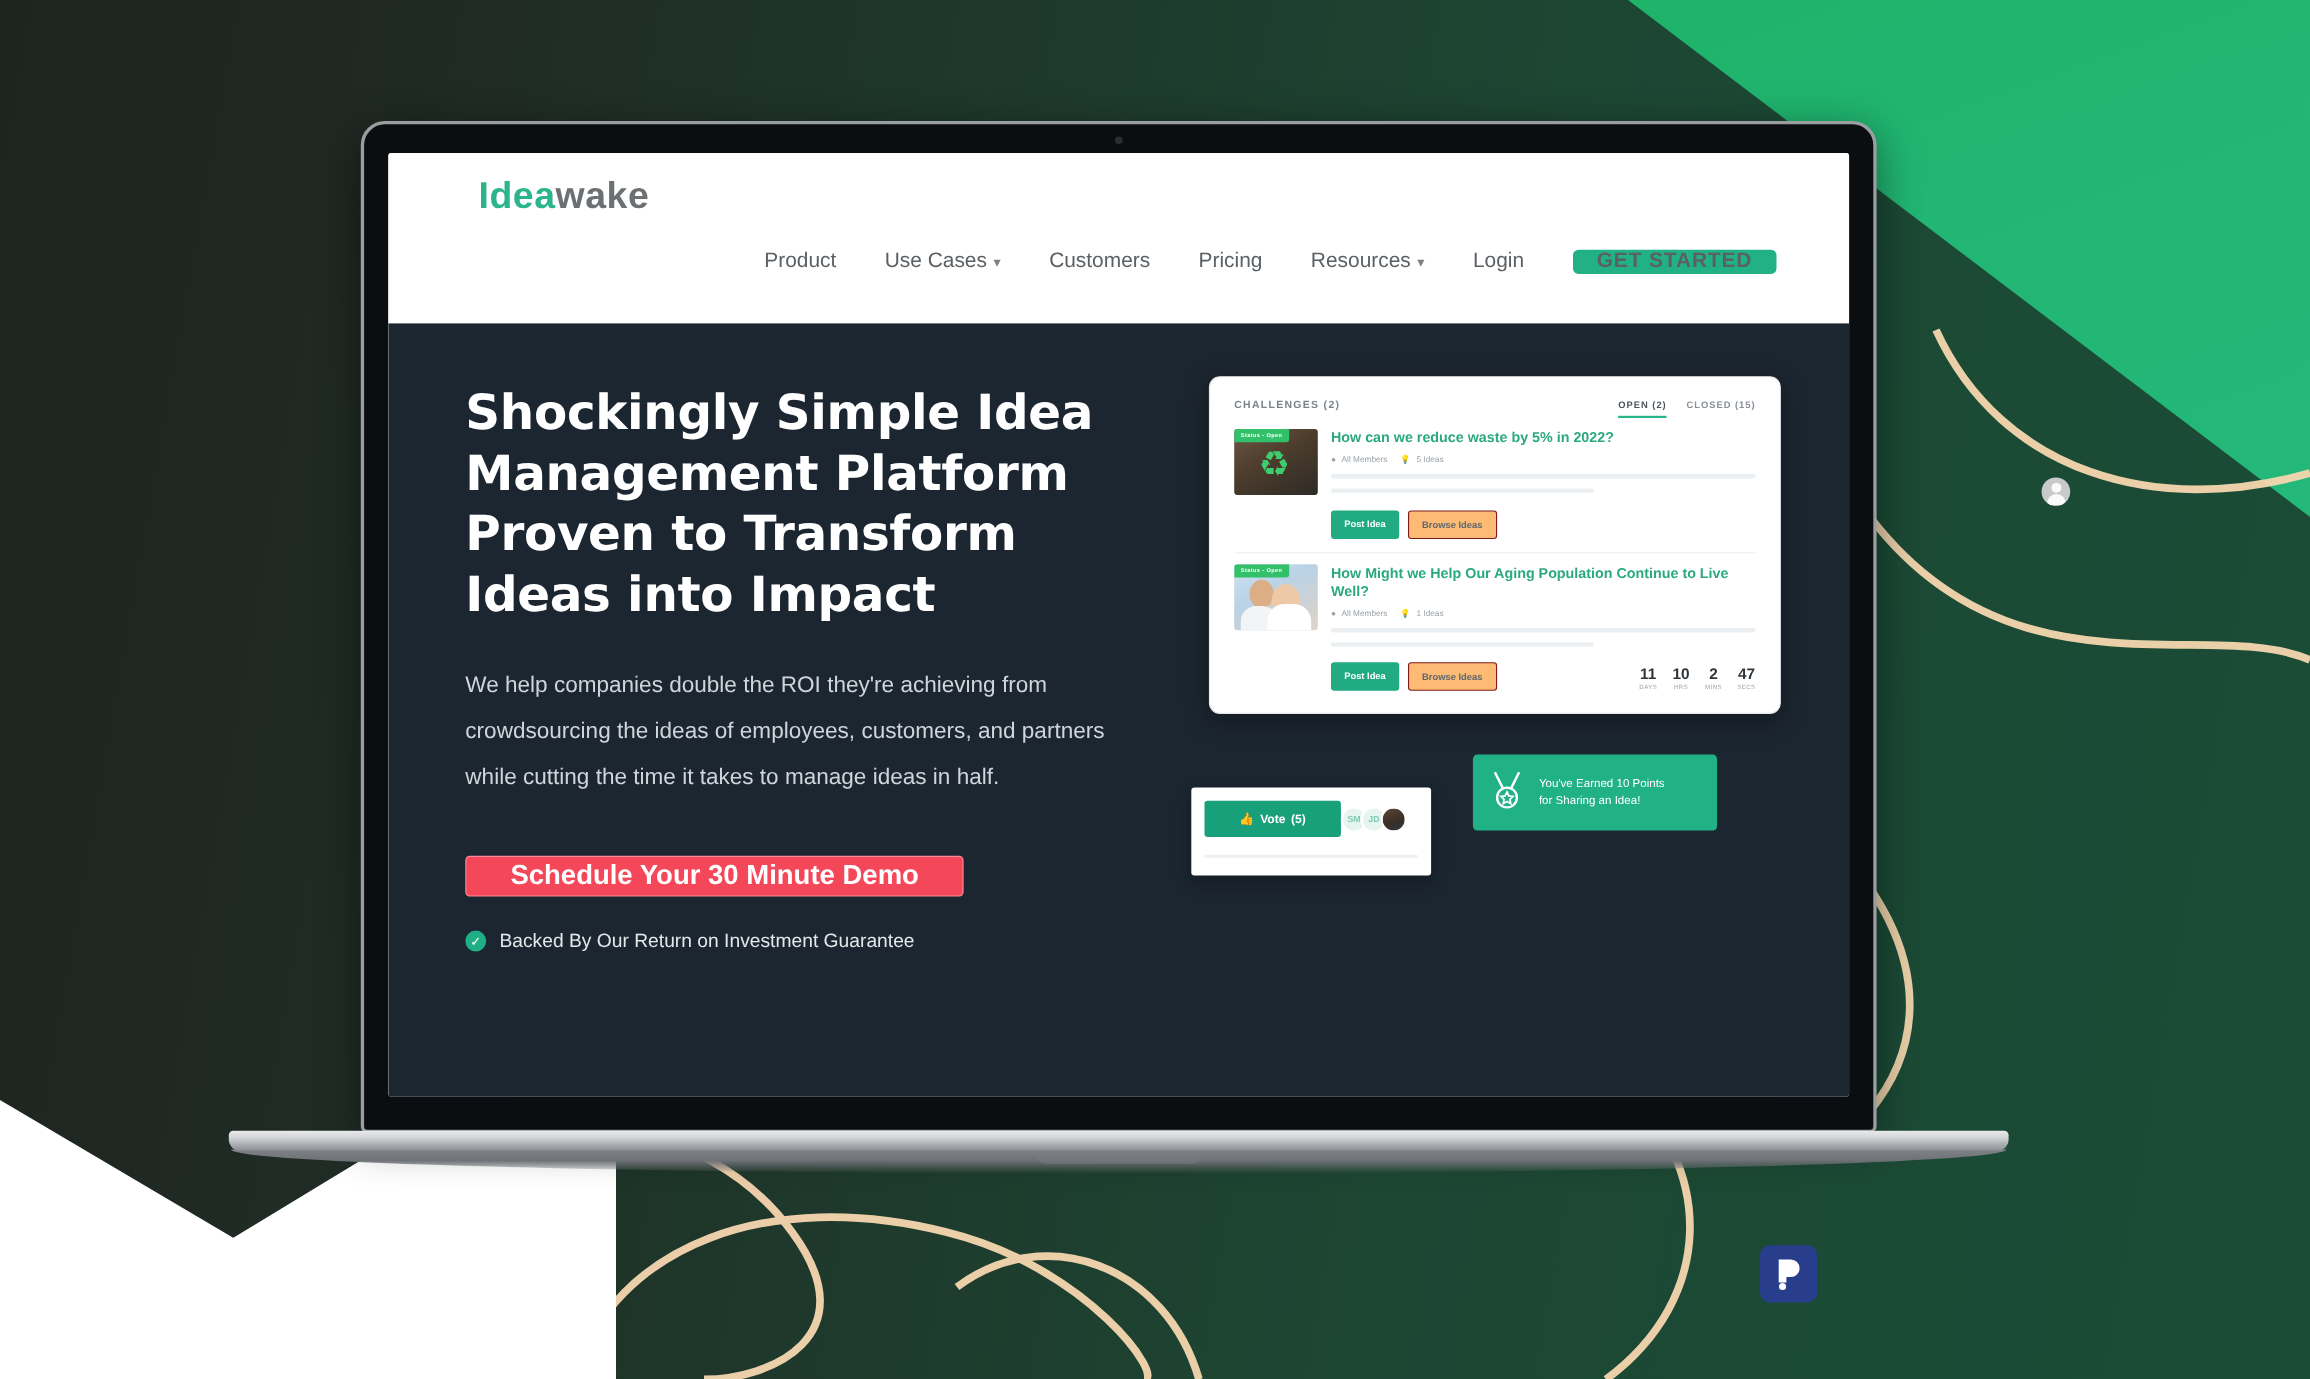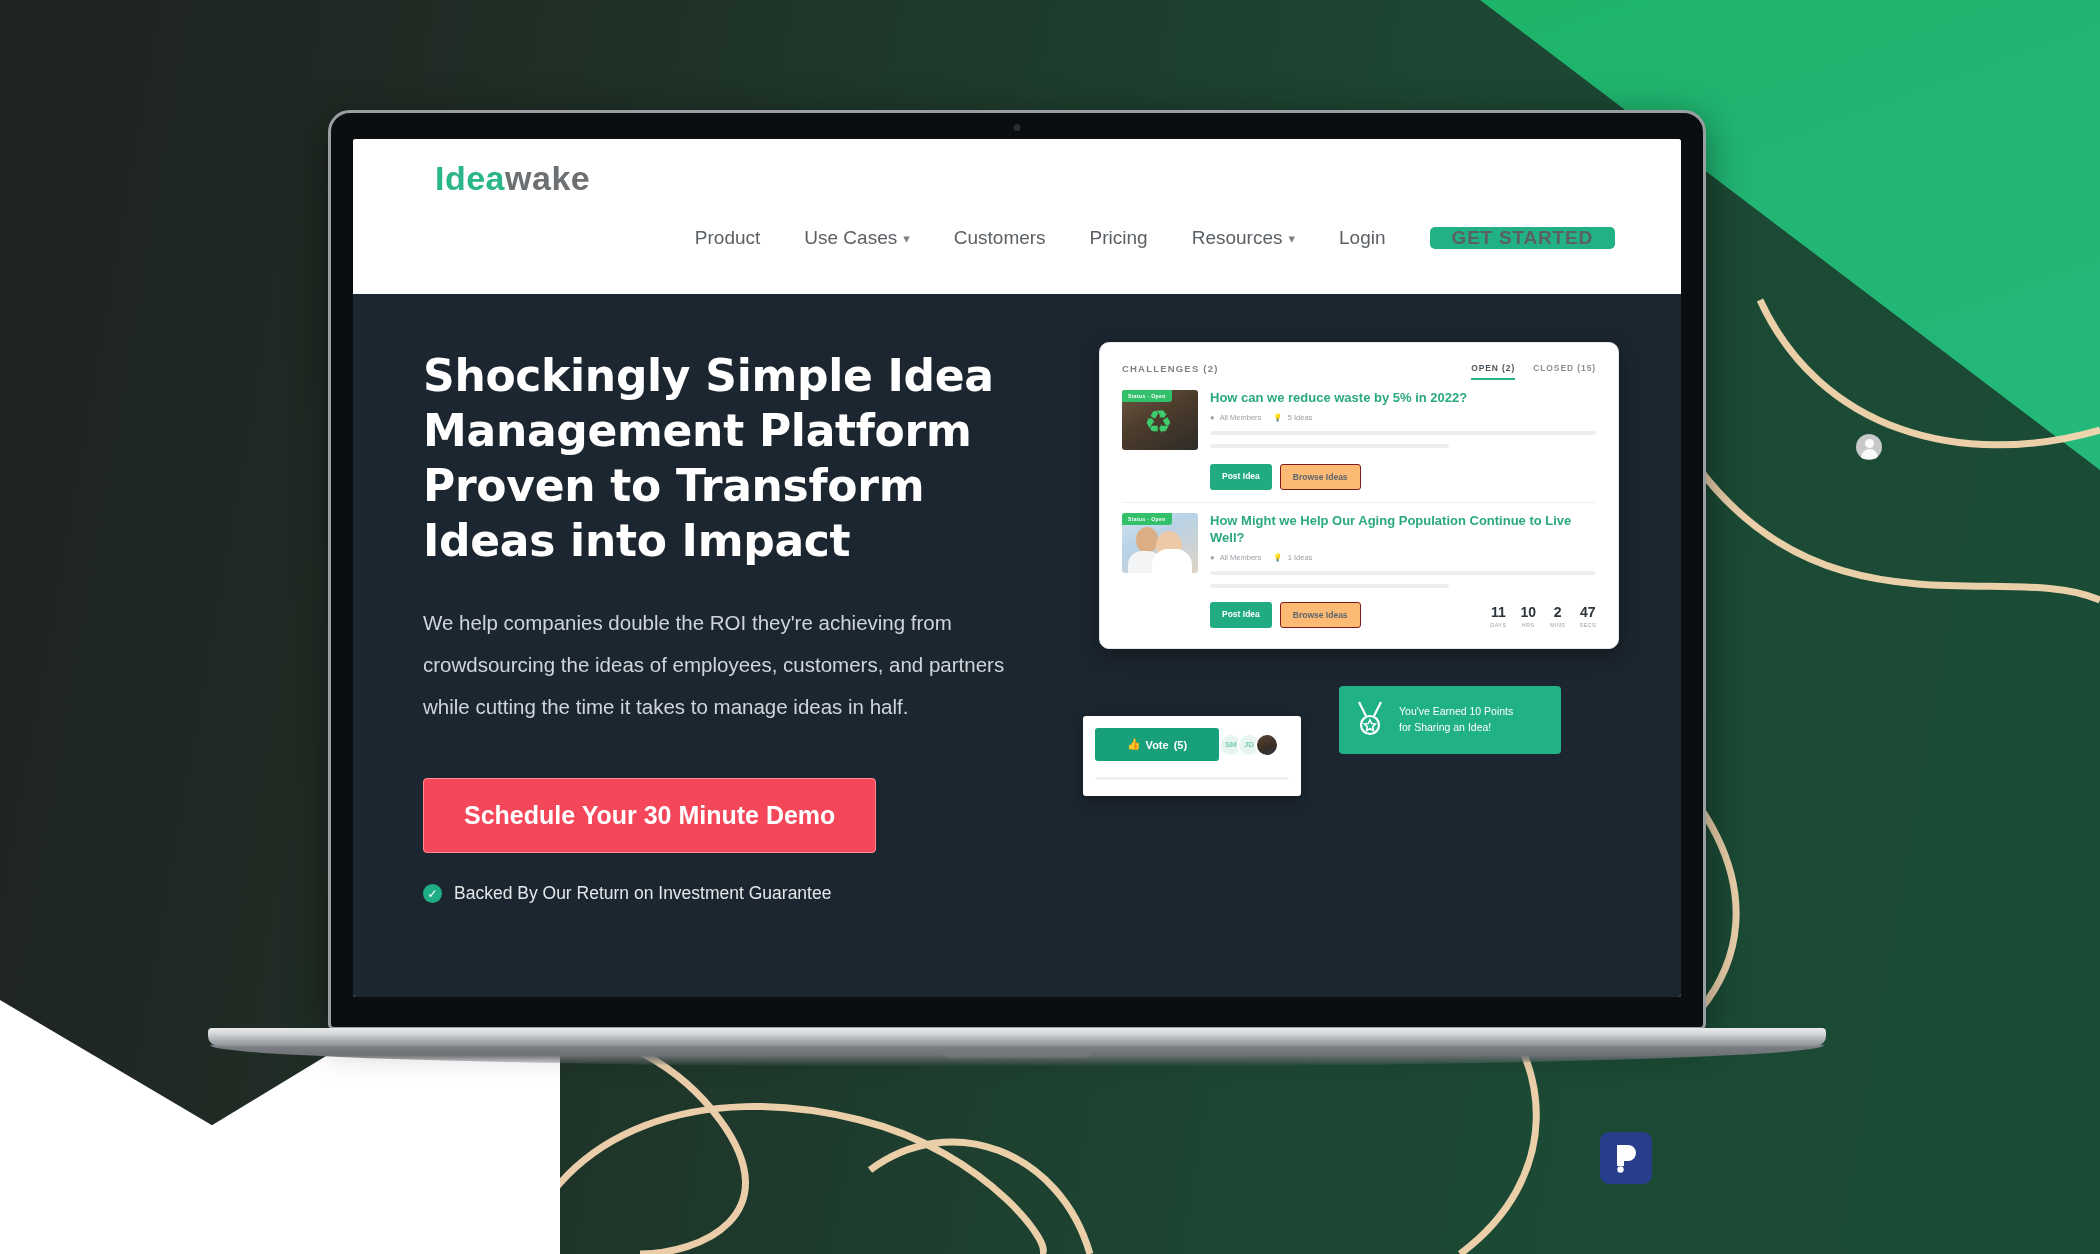--- a/index.html
+++ b/index.html
@@ -94,21 +94,21 @@
   .hero { position: relative; height: 100%; background: #1c2630; display: flex; padding: 32px 70px 0 70px; }
   .hero-left { width: 620px; padding-top: 22px; }
   h1.headline {
     color: #ffffff; font-size: 44px; line-height: 1.25; font-weight: 800; letter-spacing: -.3px;
     font-family: "DejaVu Sans", sans-serif;
   }
   p.subcopy { color: #cfd6db; font-size: 20.5px; line-height: 2.05; margin-top: 34px; max-width: 600px; }
   .btn-demo {
     display: inline-block; margin-top: 50px;
     background: #f4485a; color: #ffffff; font-size: 25px; font-weight: 700;
-    padding: 22px 40px; border-radius: 4px; border: 1px solid #ff8a96; text-decoration: none;
+    padding: 3px 40px; border-radius: 4px; border: 1px solid #ff8a96; text-decoration: none;
   }
   .guarantee { display: flex; align-items: center; gap: 12px; margin-top: 30px; color: #e3e8eb; font-size: 17.5px; }
   .check-badge {
     width: 19px; height: 19px; border-radius: 50%; background: #1fae86;
     display: inline-flex; align-items: center; justify-content: center; color: #fff; font-size: 12px; flex: 0 0 auto;
   }
 
   
   .hero-right { position: relative; flex: 1; padding-top: 10px; }
 

